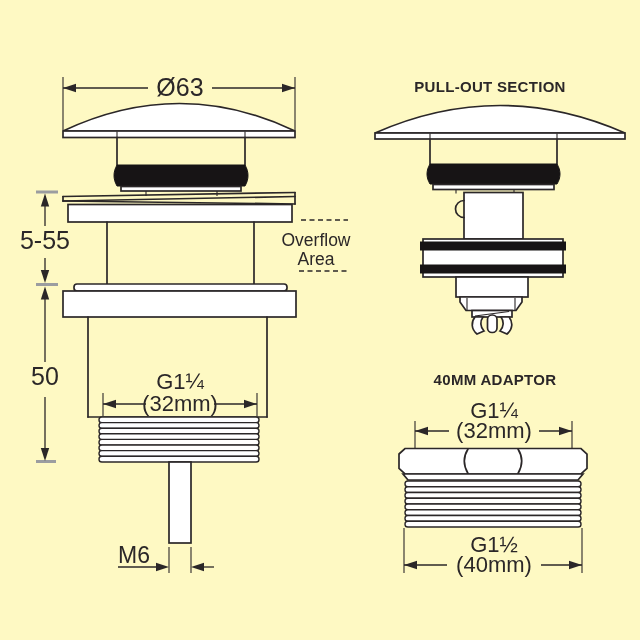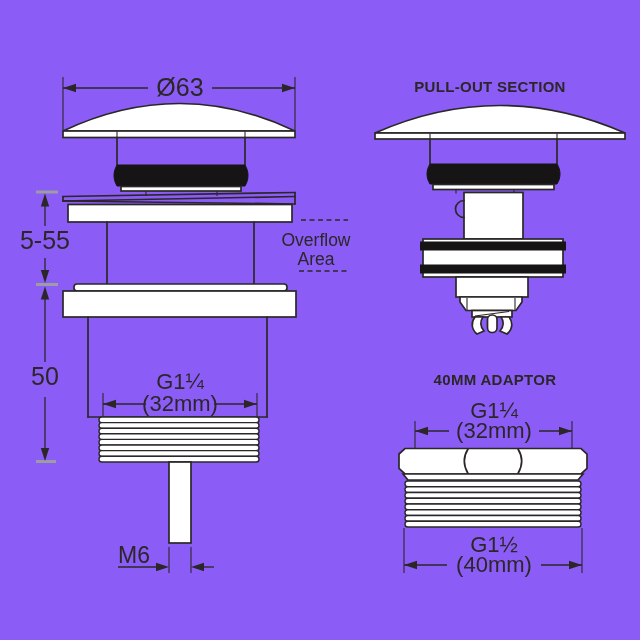--- a/index.html
+++ b/index.html
@@ -1,16 +1,16 @@
 <!DOCTYPE html>
 <html><head>
 <meta charset="utf-8">
 <style>
   html,body{margin:0;padding:0;background:#ffffff;}
-  .page{position:relative;width:640px;height:640px;background:#8b5cf6;overflow:hidden;
+  .page{position:relative;width:640px;height:640px;background:#fef9c3;overflow:hidden;
         font-family:"Liberation Sans", sans-serif;}
   svg{position:absolute;left:0;top:0;}
   
   .ln{stroke:#2b2728;stroke-width:1.7;fill:none;stroke-linecap:round;}
   .shape{stroke:#2b2728;stroke-width:1.7;fill:#ffffff;}
   .thread{stroke:#2b2728;stroke-width:1.4;fill:#ffffff;}
   .fillblk{fill:#171415;stroke:#171415;}
   .dim{stroke:#2b2728;stroke-width:1.3;fill:none;}
   .ext{stroke:#2b2728;stroke-width:1.1;fill:none;}
   .dash{stroke:#2b2728;stroke-width:1.5;fill:none;stroke-dasharray:5 3.5;}

